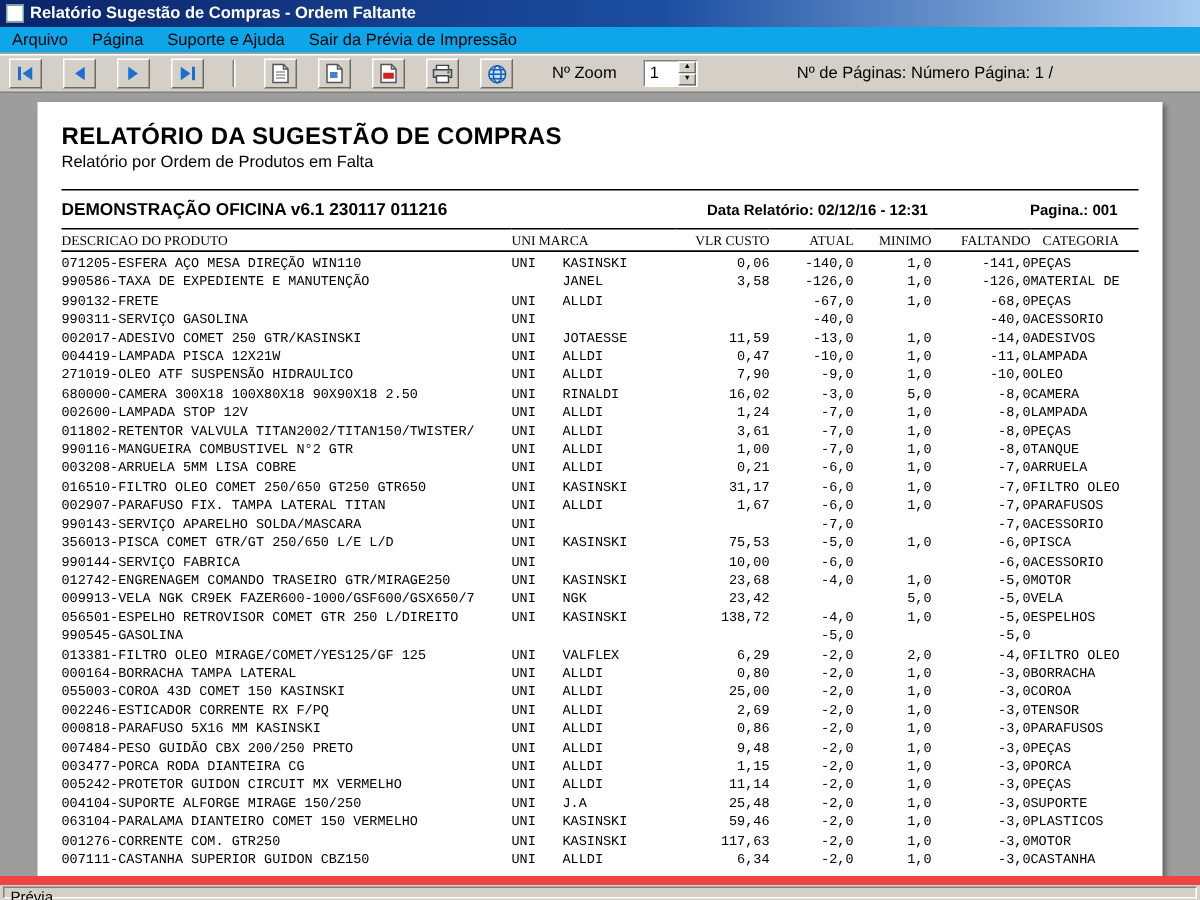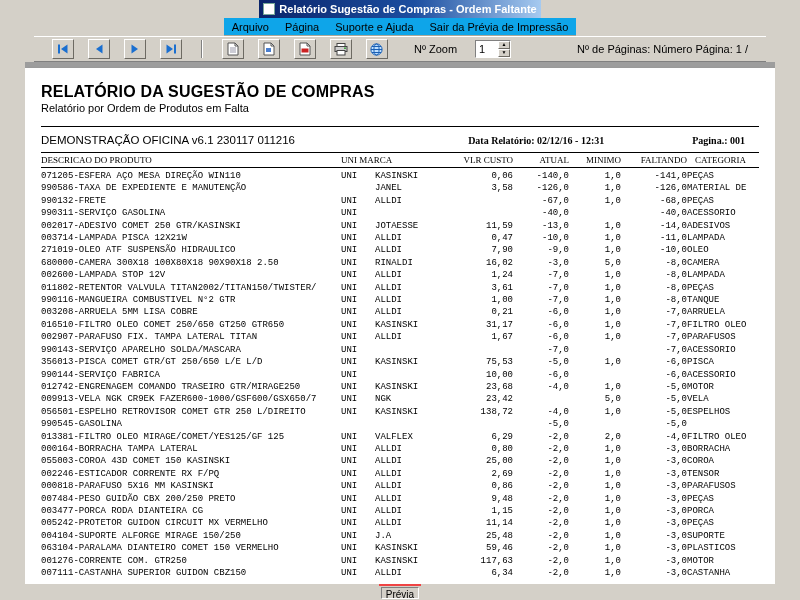--- a/index.html
+++ b/index.html
@@ -1,31 +1,31 @@
 <!DOCTYPE html>
 <html><head>
 <meta charset="utf-8">
 <style>
   * { margin:0; padding:0; box-sizing:border-box; }
   html,body { width:800px; height:600px; overflow:hidden; }
   body { font-family:"Liberation Sans", sans-serif; background:#d4d0c8; }
-  .window { width:800px; height:600px; display:flex; flex-direction:column; background:#d4d0c8;align-items:center; }
+  .window { width:800px; height:600px; display:flex; flex-direction:column; background:#d4d0c8; }
 
   
   .titlebar { height:18px; background:linear-gradient(90deg,#0a246a 0%,#1c4ea0 55%,#a6caf0 100%);
     color:#fff; font-size:11px; font-weight:bold; display:flex; align-items:center; padding:0 4px; gap:4px; flex:0 0 18px; }
   .app-ic { width:12px; height:12px; background:#fff; border:1px solid #7a9; display:inline-block; }
 
   
   .menubar { height:18px; display:flex; align-items:center; font-size:11px; color:#000;
     background:#0ea5e9; border-bottom:1px solid #aca899; flex:0 0 18px; }
   .menu-item { padding:2px 8px; cursor:default; }
 
   
-  .toolbar { height:26px; flex:0 0 26px; display:flex; align-items:center; padding:0 18px; gap:14px;
+  .toolbar { height:26px; flex:0 0 26px; display:flex; align-items:center; padding:0 6px; gap:14px;
     background:#d4d0c8; border-top:1px solid #fff; border-bottom:1px solid #808080; font-size:11px; }
   .tb-btn { width:22px; height:20px; display:flex; align-items:center; justify-content:center;
     background:#d4d0c8; border:1px solid; border-color:#fff #6d6a63 #6d6a63 #fff; }
   .tb-btn svg { display:block; }
   .nav-ic { fill:#1a6fd0; }
   .tb-sep { width:0; height:18px; border-left:1px solid #808080; border-right:1px solid #fff; margin:0 5px; }
   .zoom-label { margin-left:12px; margin-right:4px; }
   .spinbox { width:36px; height:18px; background:#fff; border:1px solid; border-color:#808080 #fff #fff #808080;
     display:flex; align-items:stretch; }
   .spin-val { flex:1; font-size:11px; padding:2px 3px 0 3px; }
@@ -36,36 +36,36 @@
 
   
   .workspace { flex:1 1 auto; background:#9d9d9d; overflow:hidden; position:relative; }
   .page { width:750px; height:760px; margin:6px auto 0 auto; background:#fff; color:#000;
     padding:14px 16px 0 16px; box-shadow:2px 2px 3px rgba(0,0,0,.35); }
 
   .report-title { font-size:16px; font-weight:bold; letter-spacing:.2px; line-height:19px; }
   .report-subtitle { font-size:11px; line-height:15px; margin-top:0; }
   .rule { border-top:1px solid #000; margin-top:10px; }
   .report-meta { display:flex; justify-content:space-between; align-items:baseline; margin:7px 0 6px 0; }
-  .meta-company { font-size:11.5px; font-weight:normal; }
-  .meta-right { display:flex; gap:88px; font-family:Liberation Serif, serif; font-size:10px; font-weight:bold; padding-right:14px; }
+  .meta-company { font-size:11.5px; font-weight:bold; }
+  .meta-right { display:flex; gap:68px; font-family:Liberation Sans, sans-serif; font-size:10px; font-weight:bold; padding-right:14px; }
 
   table.report-table { width:100%; border-collapse:collapse; table-layout:fixed;
     font-family:"Liberation Mono", monospace; font-size:9px; white-space:nowrap; }
   .report-table th { font-weight:normal; text-align:left; border-top:1px solid #000; border-bottom:1px solid #000;
     padding:1px 0; line-height:12px; overflow:hidden;font-family:Liberation Serif, serif; }
   .report-table th.h2, .report-table th.h3, .report-table th.h4, .report-table th.h5 { text-align:right; }
   .report-table th.h6 { padding-left:8px; }
   .report-table td { line-height:12.4px; padding:0; overflow:hidden; }
   .c-custo,.c-atual,.c-minimo,.c-faltando { text-align:right; }
   .c-categoria { padding-left:8px; }
   tbody tr:first-child td { padding-top:2px; }
 
   
-  .statusbar { height:16px; flex:0 0 16px; background:#d4d0c8; border-top:2px solid #ef4444; display:flex; }
+  .statusbar { height:16px; flex:0 0 16px; background:#d4d0c8; border-top:6px solid #ef4444; display:flex; }
   .status-panel { flex:1; margin:1px 2px; border:1px solid; border-color:#808080 #fff #fff #808080;
     font-size:10px; padding:0 4px; line-height:13px; }
 </style>
 </head>
 <body>
 
 <div class="window">
 
   <div class="titlebar">
     <span class="app-ic"></span>
@@ -233,21 +233,21 @@
               <td class="c-desc">002017-ADESIVO COMET 250 GTR/KASINSKI</td>
               <td class="c-uni">UNI</td>
               <td class="c-marca">JOTAESSE</td>
               <td class="c-custo">11,59</td>
               <td class="c-atual">-13,0</td>
               <td class="c-minimo">1,0</td>
               <td class="c-faltando">-14,0</td>
               <td class="c-categoria">ADESIVOS</td>
             </tr>
             <tr>
-              <td class="c-desc">003714-LAMPADA PISCA 12X21W</td>
+              <td class="c-desc">004419-LAMPADA PISCA 12X21W</td>
               <td class="c-uni">UNI</td>
               <td class="c-marca">ALLDI</td>
               <td class="c-custo">0,47</td>
               <td class="c-atual">-10,0</td>
               <td class="c-minimo">1,0</td>
               <td class="c-faltando">-11,0</td>
               <td class="c-categoria">LAMPADA</td>
             </tr>
             <tr>
               <td class="c-desc">271019-OLEO ATF SUSPENSÃO HIDRAULICO</td>

